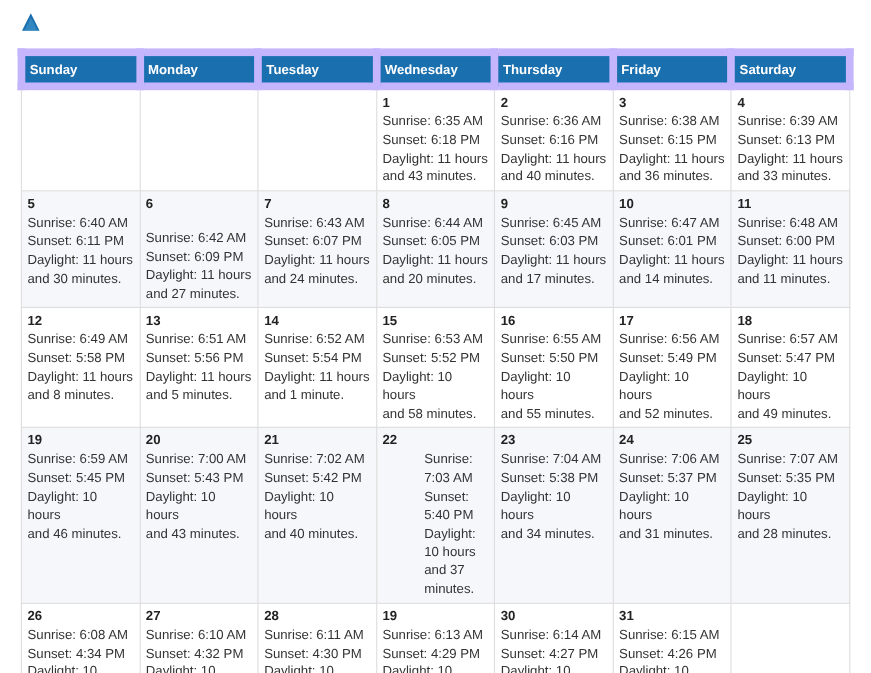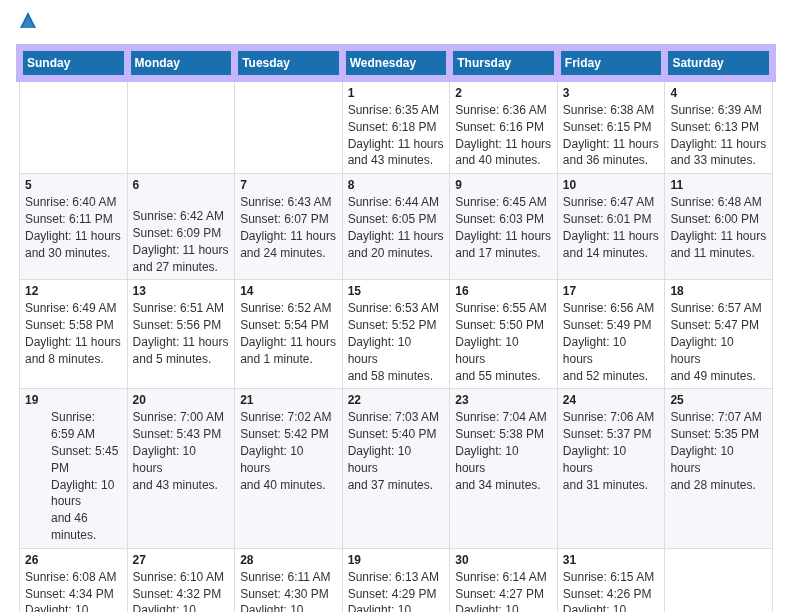--- a/index.html
+++ b/index.html
@@ -263,42 +263,42 @@
             <span class="day-number">18</span>
             <div class="day-info" style="white-space: pre-line;">Sunrise: 6:57 AM
 Sunset: 5:47 PM
 Daylight: 10 hours
 and 49 minutes.</div>
           </td>
         </tr>
         <tr>
           <td>
             <span class="day-number">19</span>
-            <div class="day-info" style="white-space: pre-line; margin-left: 26px;">Sunrise: 6:59 AM
+            <div class="day-info" style="white-space: pre-line;">Sunrise: 6:59 AM
 Sunset: 5:45 PM
 Daylight: 10 hours
 and 46 minutes.</div>
           </td>
           <td>
             <span class="day-number">20</span>
             <div class="day-info" style="white-space: pre-line;">Sunrise: 7:00 AM
 Sunset: 5:43 PM
 Daylight: 10 hours
 and 43 minutes.</div>
           </td>
           <td>
             <span class="day-number">21</span>
             <div class="day-info" style="white-space: pre-line;">Sunrise: 7:02 AM
 Sunset: 5:42 PM
 Daylight: 10 hours
 and 40 minutes.</div>
           </td>
           <td>
             <span class="day-number">22</span>
-            <div class="day-info" style="white-space: pre-line;">Sunrise: 7:03 AM
+            <div class="day-info" style="white-space: pre-line; margin-left: 38px;">Sunrise: 7:03 AM
 Sunset: 5:40 PM
 Daylight: 10 hours
 and 37 minutes.</div>
           </td>
           <td>
             <span class="day-number">23</span>
             <div class="day-info" style="white-space: pre-line;">Sunrise: 7:04 AM
 Sunset: 5:38 PM
 Daylight: 10 hours
 and 34 minutes.</div>

